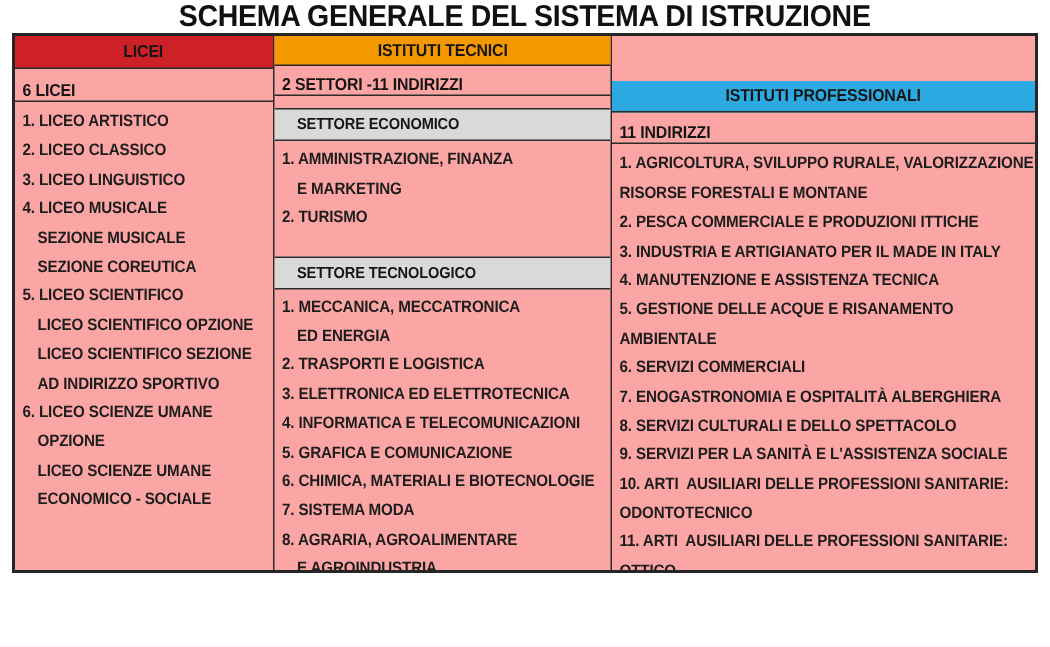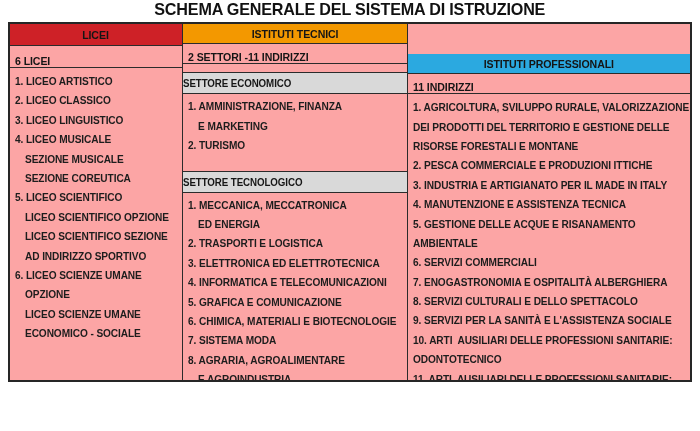--- a/index.html
+++ b/index.html
@@ -3,21 +3,21 @@
 <meta charset="utf-8">
 <style>
   html,body{margin:0;padding:0;background:#ffffff;}
   .page{
     position:relative;width:700px;height:431px;background:#ffffff;overflow:hidden;
     font-family:"Liberation Sans","DejaVu Sans",sans-serif;
     -webkit-font-smoothing:antialiased;
   }
   .title{
     position:absolute;top:0px;left:0;width:100%;text-align:center;
-    font-size:17px;font-weight:700;color:#111;letter-spacing:-0.2px;
+    font-size:20px;font-weight:700;color:#111;letter-spacing:-0.2px;
   }
   .title > span{display:inline-block;transform:scaleX(0.95);transform-origin:50% 50%;white-space:pre;}
   .table{
     position:absolute;left:8px;top:22px;width:684px;height:360px;
     border:2px solid #262626;box-sizing:border-box;
     display:flex;flex-direction:row;background:#fca5a5;
   }
   .col{display:flex;flex-direction:column;box-sizing:border-box;min-width:0;}
   .col:nth-child(1){width:25.4%;}
   .col:nth-child(2){width:33.2%;}
@@ -38,21 +38,21 @@
   .bodycell{flex:1 1 auto;padding-top:4px;overflow:hidden;}
   .line{
     height:19.4px;line-height:19.4px;font-size:11px;font-weight:700;color:#1d1d1d;
     padding-left:5px;white-space:pre;
   }
   .line > span{display:inline-block;transform:scaleX(0.92);transform-origin:0 50%;letter-spacing:-0.1px;white-space:pre;}
   .line.ind{padding-left:15px;}
   .section{
     height:20px;line-height:20px;background:#d9d9d9;
     border-top:1px solid #2b2b2b;border-bottom:1px solid #2b2b2b;
-    font-size:10.6px;font-weight:700;color:#161616;padding-left:0;
+    font-size:10.6px;font-weight:700;color:#161616;padding-left:15px;
     margin-top:4px;margin-bottom:3px;white-space:pre;
   }
   .section > span{display:inline-block;transform:scaleX(0.92);transform-origin:0 50%;letter-spacing:-0.1px;white-space:pre;}
   .gap{height:11px;}
 </style>
 </head>
 <body>
 
 <div class="page">
   <div class="title"><span>SCHEMA GENERALE DEL SISTEMA DI ISTRUZIONE</span></div>
@@ -110,21 +110,20 @@
       </div>
       <div class="col">
         <div class="hdr" style="background: rgb(43, 169, 224); margin-top: 30px;">
           <span>ISTITUTI PROFESSIONALI</span>
         </div>
         <div class="subhdr">
           <span>11 INDIRIZZI</span>
         </div>
         <div class="bodycell">
           <div class="line"><span>1. AGRICOLTURA, SVILUPPO RURALE, VALORIZZAZIONE</span></div>
-          <div class="line"><span>DEI PRODOTTI DEL TERRITORIO E GESTIONE DELLE</span></div>
           <div class="line"><span>RISORSE FORESTALI E MONTANE</span></div>
           <div class="line"><span>2. PESCA COMMERCIALE E PRODUZIONI ITTICHE</span></div>
           <div class="line"><span>3. INDUSTRIA E ARTIGIANATO PER IL MADE IN ITALY</span></div>
           <div class="line"><span>4. MANUTENZIONE E ASSISTENZA TECNICA</span></div>
           <div class="line"><span>5. GESTIONE DELLE ACQUE E RISANAMENTO</span></div>
           <div class="line"><span>AMBIENTALE</span></div>
           <div class="line"><span>6. SERVIZI COMMERCIALI</span></div>
           <div class="line"><span>7. ENOGASTRONOMIA E OSPITALITÀ ALBERGHIERA</span></div>
           <div class="line"><span>8. SERVIZI CULTURALI E DELLO SPETTACOLO</span></div>
           <div class="line"><span>9. SERVIZI PER LA SANITÀ E L'ASSISTENZA SOCIALE</span></div>

